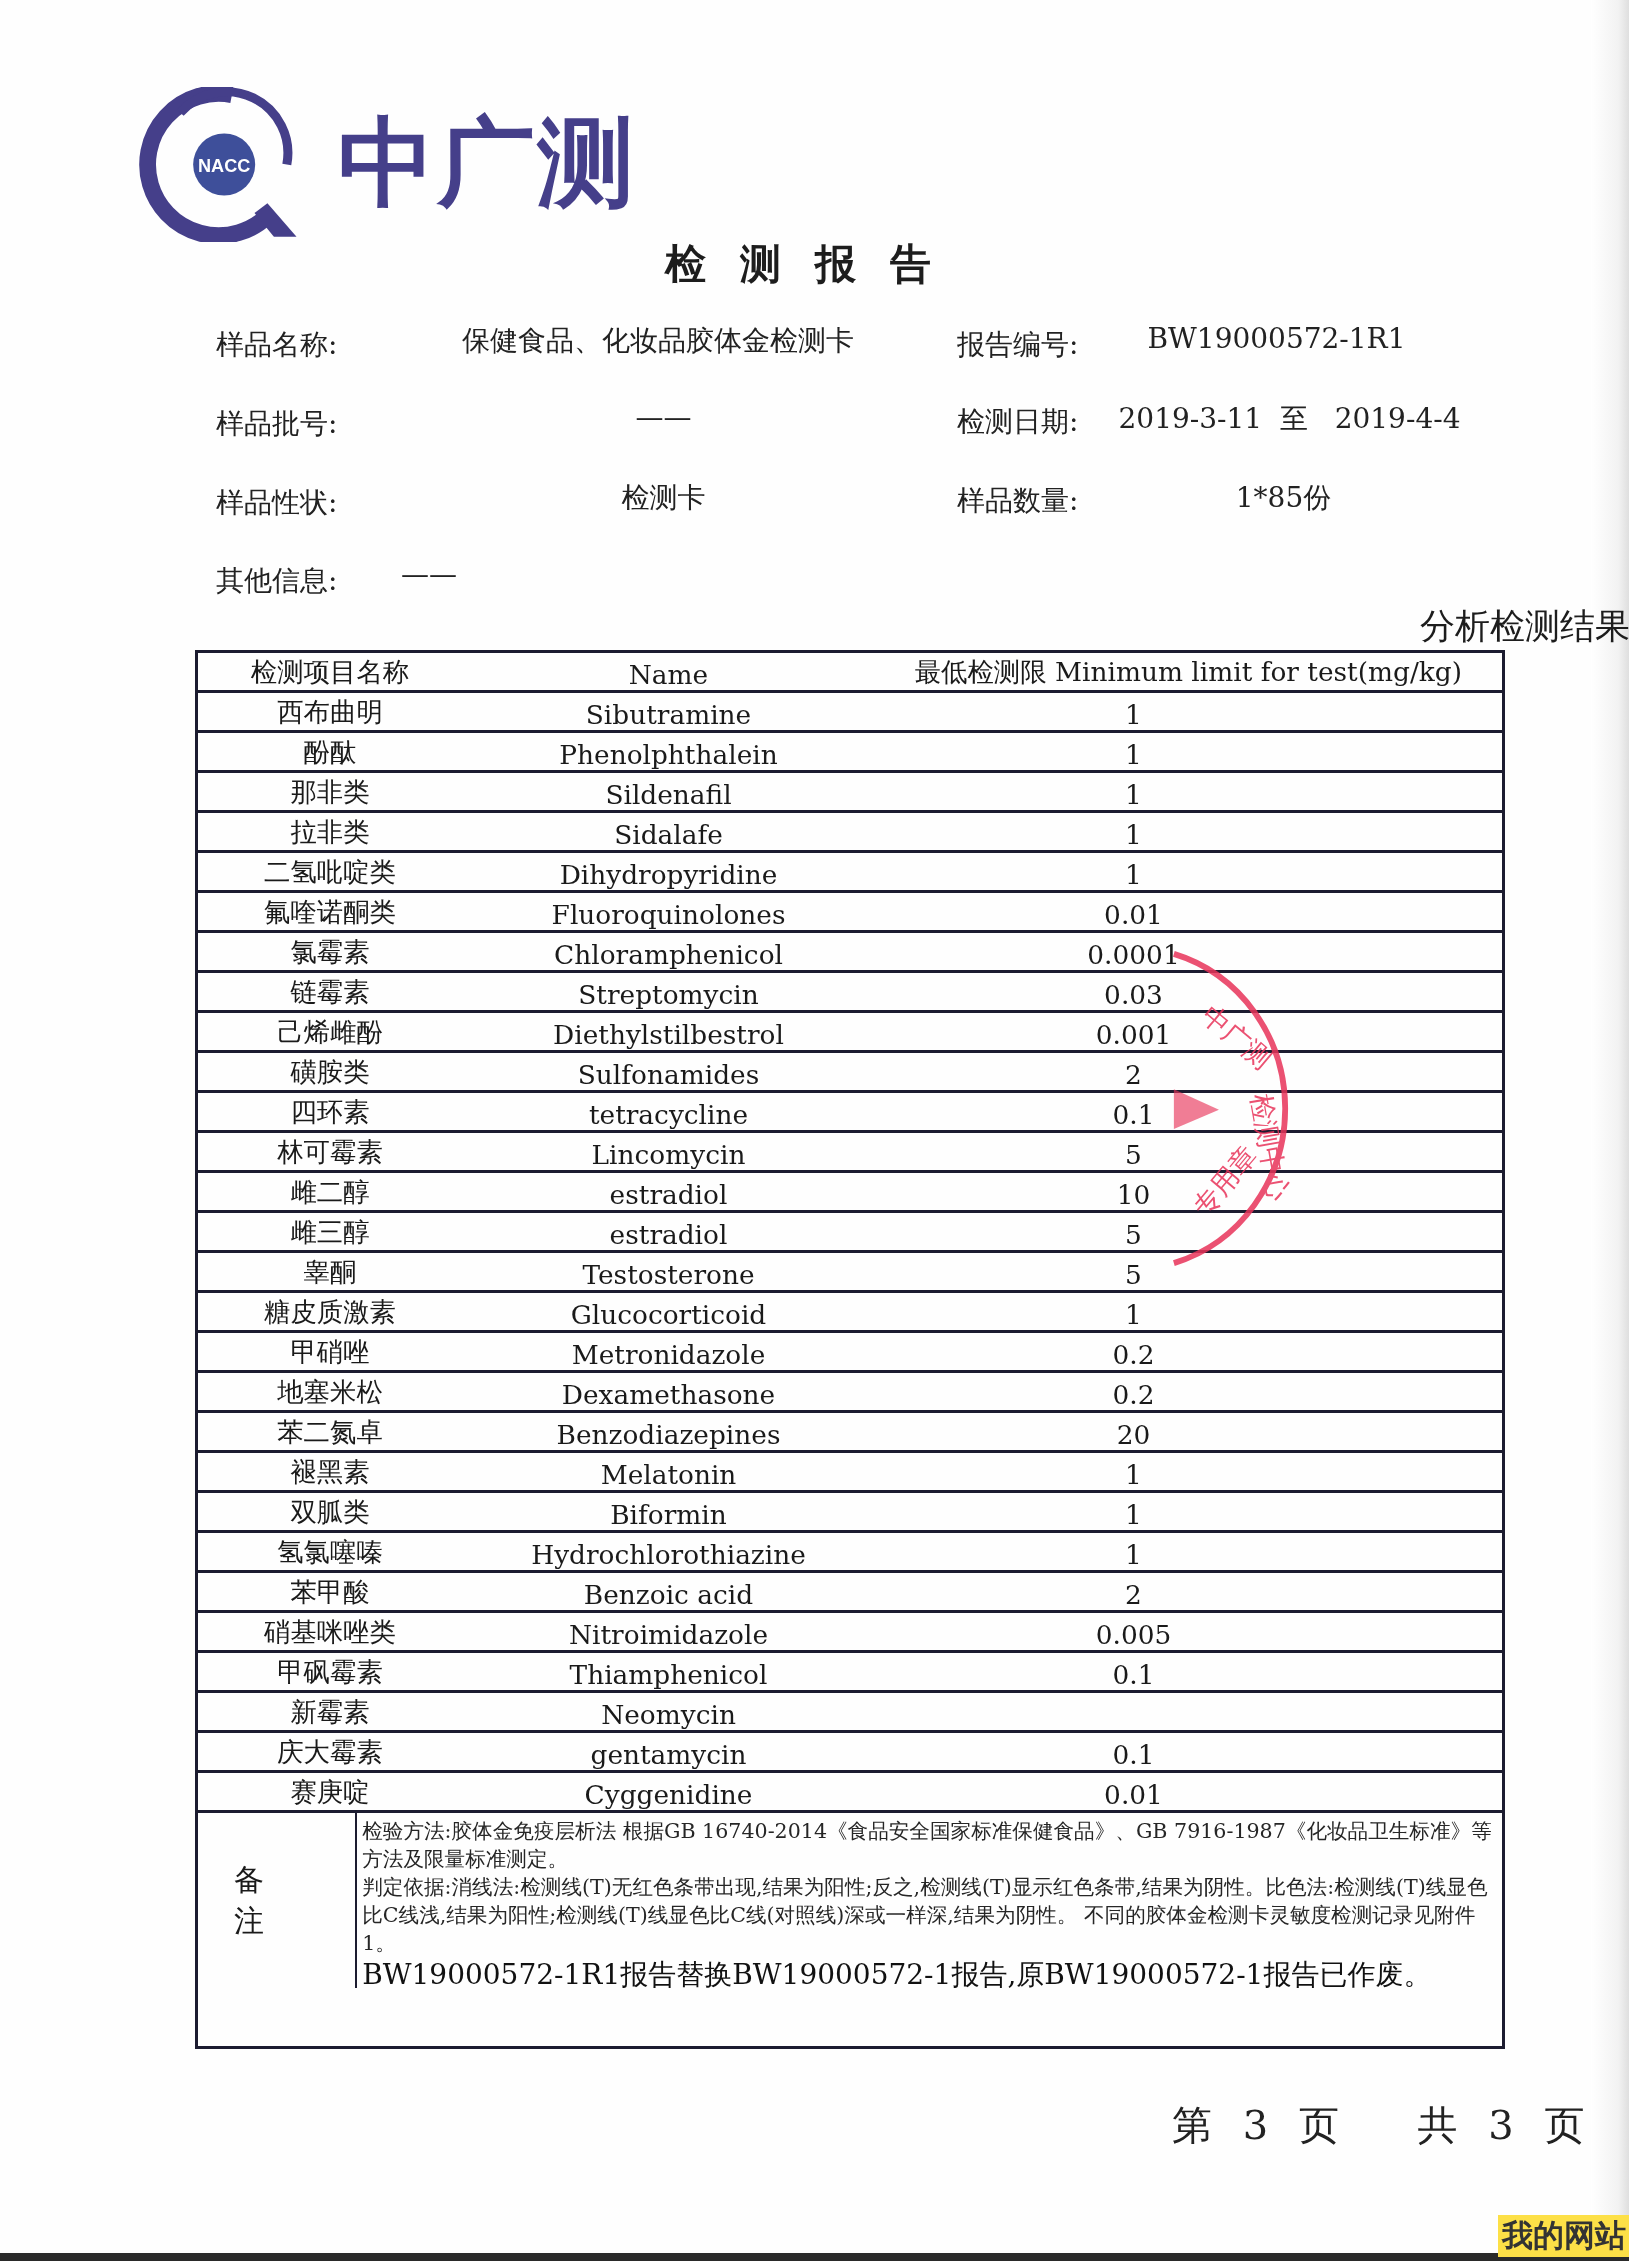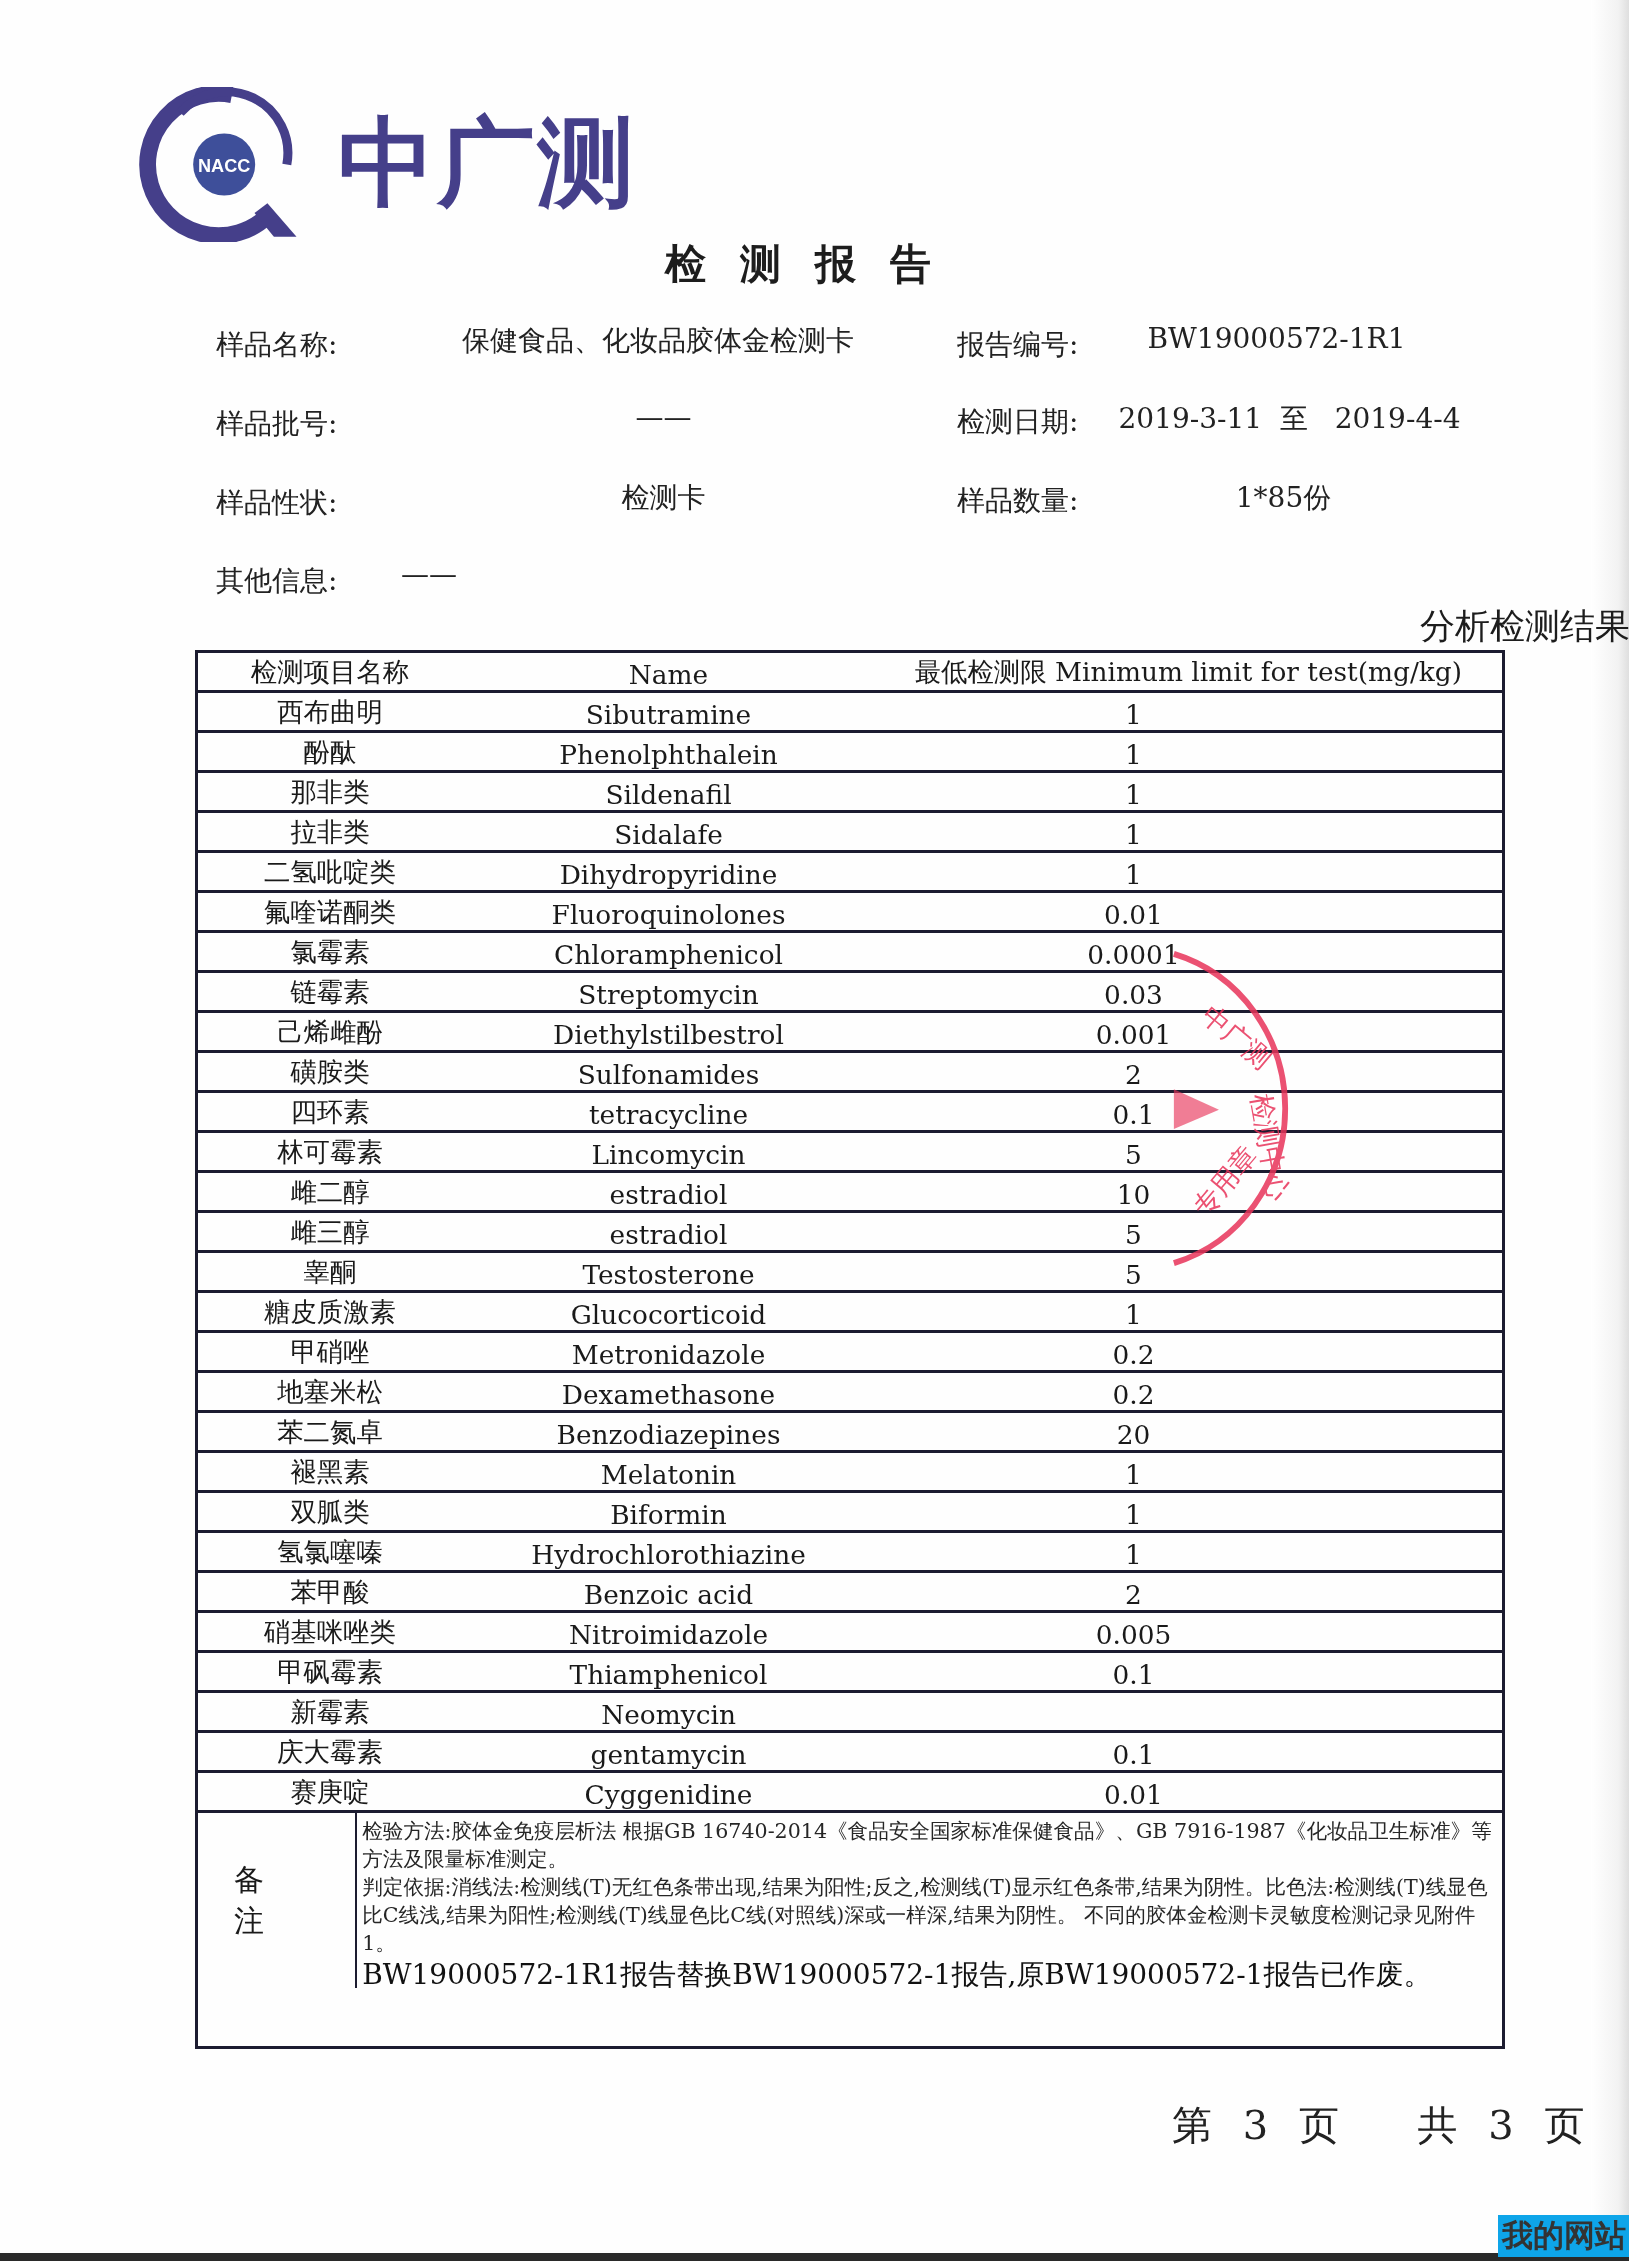--- a/index.html
+++ b/index.html
@@ -2,21 +2,21 @@
 <html style="font-size:10.3px"><head>
 <meta charset="utf-8">
 <style>
   html, body { margin:0; padding:0; }
   body {
     width:1630px; height:2261px; background:#fefefe; position:relative; overflow:hidden;
     font-family: "DejaVu Serif", "Liberation Serif", serif; color:#1a1a1a;
   }
   .page-edge { position:absolute; right:0; top:0; width:39px; height:2261px; background:linear-gradient(90deg,#fff,#f2f2f2 70%,#ddd); }
   .bottom-bar { position:absolute; left:0; bottom:0; width:1630px; height:7.7px; background:#2a2a2a; }
-  .corner-mark { position:absolute; right:0; bottom:3.9px; font-family:"DejaVu Sans",sans-serif; font-weight:bold; font-size:31px; color:#333; background:#0ea5e9; padding:0 3.9px; }
+  .corner-mark { position:absolute; right:0; bottom:3.9px; font-family:"DejaVu Sans",sans-serif; font-weight:bold; font-size:31px; color:#333; background:#fde047; padding:0 3.9px; }
 
   
   .logo { position:absolute; left:135px; top:87px; width:529px; height:155px; }
   .logo-ring { position:absolute; left:0; top:0; width:168px; height:155px; }
   .logo-text { position:absolute; left:203px; top:27px; font-family:"DejaVu Sans",sans-serif; font-weight:bold; font-size:97px; letter-spacing:2.6px; color:#453f8a; line-height:97px; }
 
   .report-title { position:absolute; left:0; width:1630px; top:237px; text-align:center; font-size:41px; font-weight:bold; letter-spacing:34px; color:#1d1d1d; }
 
   
   .meta-label { position:absolute; font-size:28px; color:#222;margin-left:16px; }

